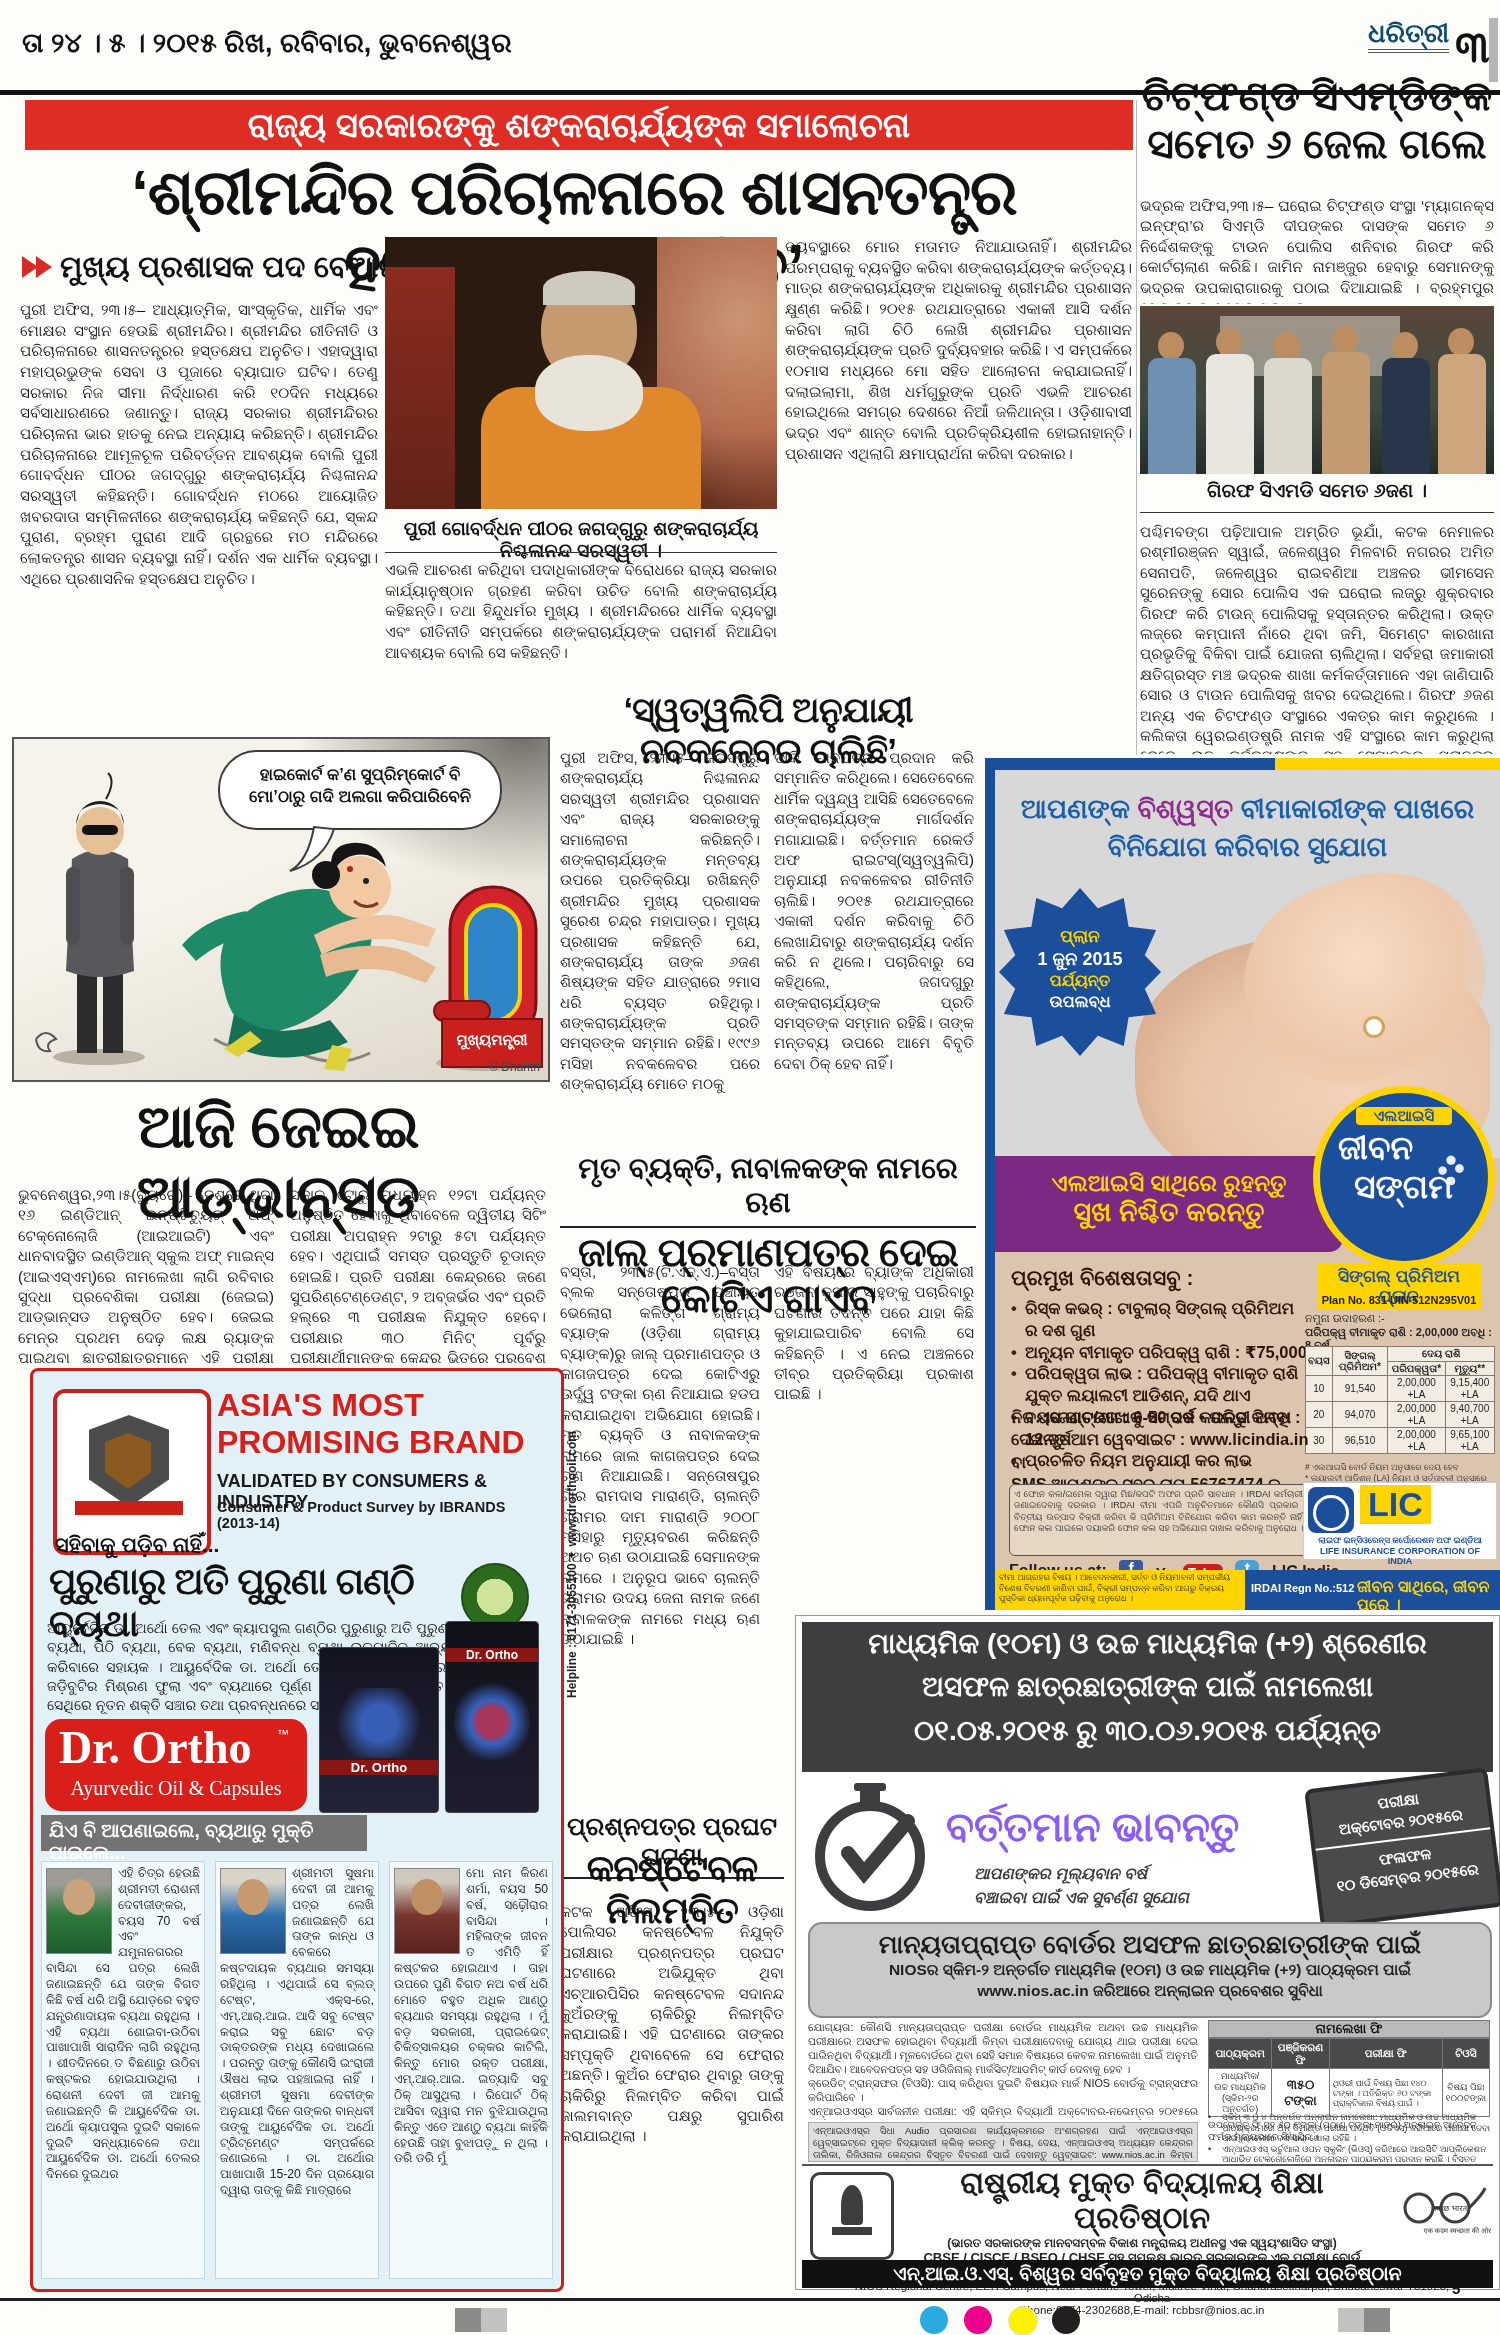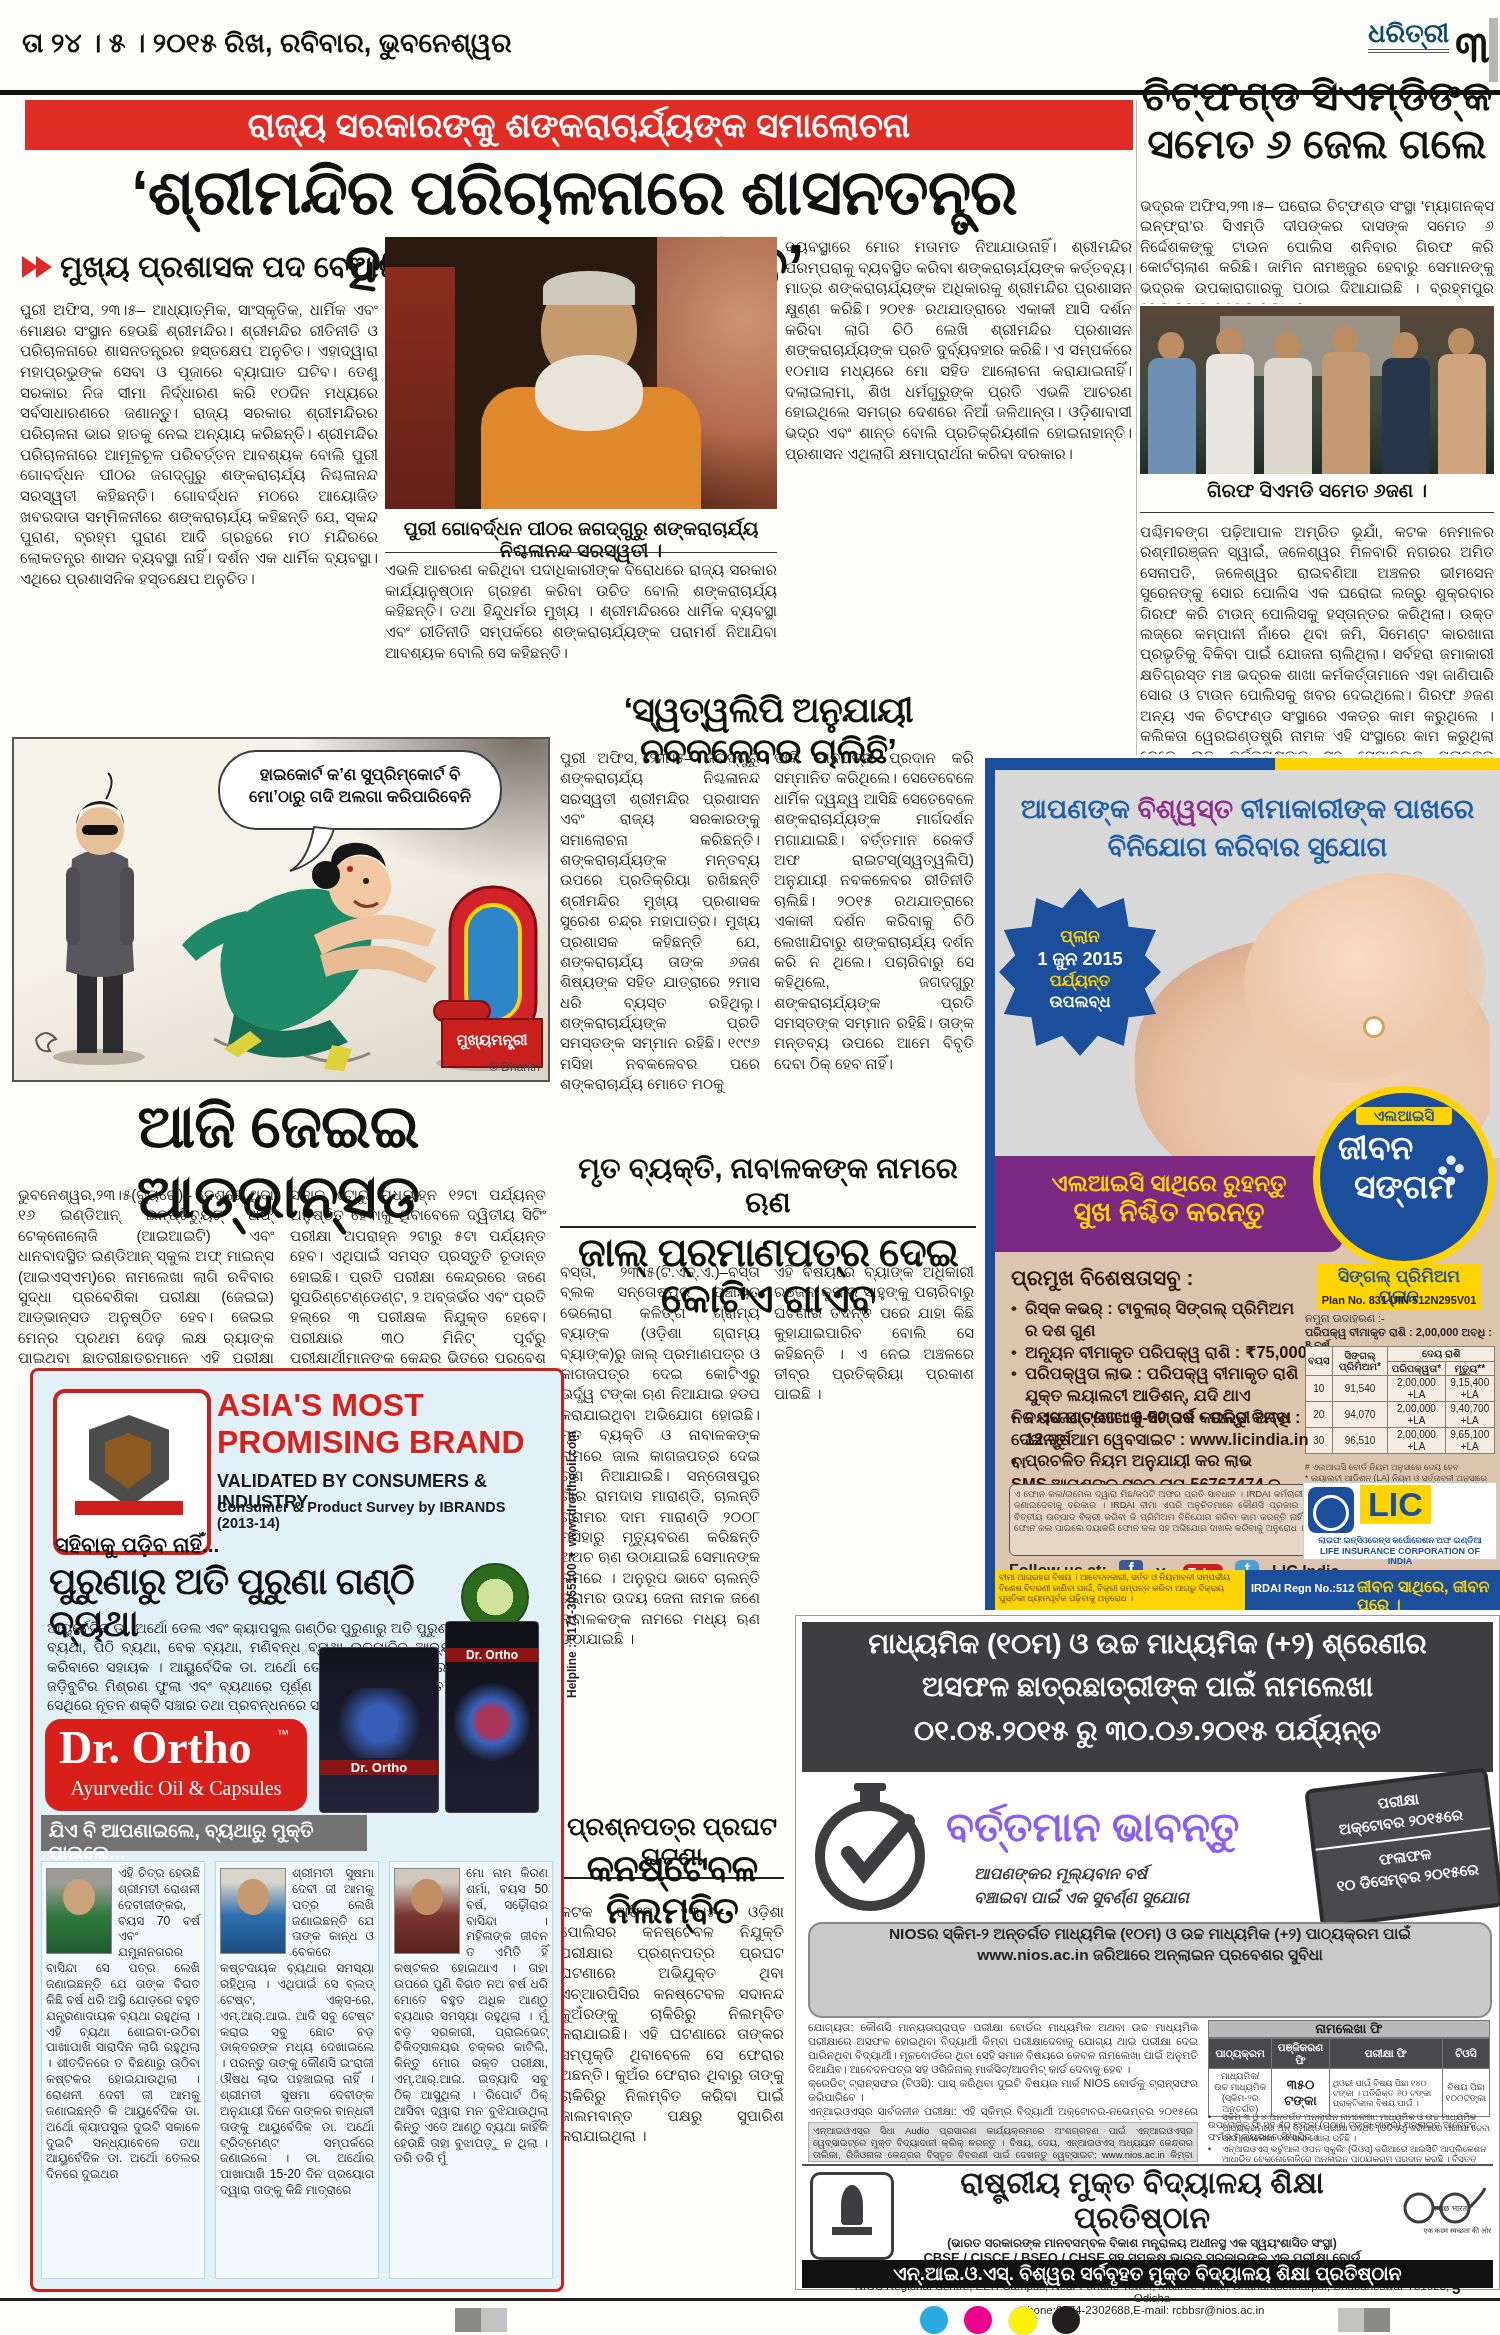--- a/index.html
+++ b/index.html
@@ -352,20 +352,21 @@
 ବଞ୍ଚାଇବା ପାଇଁ ଏକ ସୁବର୍ଣ୍ଣ ସୁଯୋଗ</div>
 
     <div class="abs" style="left:516px;top:162px;width:176px;height:132px;background:#4a4a4c;border:4px solid #2c2c2e;border-radius:8px;transform:rotate(-7deg);">
       <div class="ctr b pre" style="color:#fff;font-size:15px;line-height:1.4;padding-top:8px;border-bottom:2px solid #fff;padding-bottom:6px;">ପରୀକ୍ଷା
 ଅକ୍ଟୋବର ୨୦୧୫ରେ</div>
       <div class="ctr b pre" style="color:#fff;font-size:15px;line-height:1.4;padding-top:6px;">ଫଳାଫଳ
 ୧୦ ଡିସେମ୍ବର ୨୦୧୫ରେ</div>
     </div>
 
     <div class="abs" style="left:12px;top:306px;width:680px;height:92px;background:#c9c9c9;border:2px solid #8a8a8a;border-radius:14px;">
+      <div class="ctr b" style="font-size:25px;padding-top:6px;color:#1c1c1c;">ମାନ୍ୟତାପ୍ରାପ୍ତ ବୋର୍ଡର ଅସଫଳ ଛାତ୍ରଛାତ୍ରୀଙ୍କ ପାଇଁ</div>
       <div class="ctr b pre" style="font-size:15.5px;line-height:1.35;color:#222;">NIOSର ସ୍କିମ-୨ ଅନ୍ତର୍ଗତ ମାଧ୍ୟମିକ (୧୦ମ) ଓ ଉଚ୍ଚ ମାଧ୍ୟମିକ (+୨) ପାଠ୍ୟକ୍ରମ ପାଇଁ
 www.nios.ac.in ଜରିଆରେ ଅନ୍‌ଲାଇନ ପ୍ରବେଶର ସୁବିଧା</div>
     </div>
 
     <div class="abs clip pre jt" style="left:12px;top:404px;width:390px;height:100px;font-size:10.8px;line-height:1.3;color:#222;">ଯୋଗ୍ୟତା: କୌଣସି ମାନ୍ୟତାପ୍ରାପ୍ତ ପରୀକ୍ଷା ବୋର୍ଡର ମାଧ୍ୟମିକ ଅଥବା ଉଚ୍ଚ ମାଧ୍ୟମିକ ପରୀକ୍ଷାରେ ଅସଫଳ ହୋଇଥିବା ବିଦ୍ୟାର୍ଥୀ କିମ୍ବା ପରୀକ୍ଷାଦେବାକୁ ଯୋଗ୍ୟ ଥାଇ ପରୀକ୍ଷା ଦେଇ ପାରିନଥିବା ବିଦ୍ୟାର୍ଥୀ। ମୂଳବୋର୍ଡରେ ଥିବା ସେହି ସମାନ ବିଷୟରେ କେବଳ ନାମଲେଖା ପାଇଁ ଅନୁମତି ଦିଆଯିବ। ଆବେଦନପତ୍ର ସହ ଓରିଜିନାଲ୍ ମାର୍କସିଟ୍/ଆଡମିଟ୍ କାର୍ଡ ଦେବାକୁ ହେବ ।
 କ୍ରେଡିଟ୍ ଟ୍ରାନ୍ସଫର (ଟିଓସି): ପାସ୍ କରିଥିବା ଦୁଇଟି ବିଷୟର ମାର୍କ NIOS ବୋର୍ଡକୁ ଟ୍ରାନ୍ସଫର କରିପାରିବେ ।
 ଏନ୍‌ଆଇଓଏସ୍‌ର ସାର୍ବଜନୀନ ପରୀକ୍ଷା: ଏହି ସ୍କିମ୍‌ର ବିଦ୍ୟାର୍ଥୀ ଅକ୍ଟୋବର-ନଭେମ୍ବର ୨୦୧୫ରେ ସାର୍ବଜନୀନ ପରୀକ୍ଷା ଏବଂ ଏହା ପରେ ଅନ୍ ଡିମାଣ୍ଡ ପରୀକ୍ଷା (ଓଡିଏସ୍)ର ସାର୍ବଜନୀନ ଉଭୟ ପରୀକ୍ଷାରେ ସାମିଲ ହେବା ପାଇଁ ଯୋଗ୍ୟ ହେବେ ।</div>
     <div class="abs clip jt" style="left:12px;top:506px;width:390px;height:40px;background:#dedede;border:1px solid #aaa;padding:2px 4px;font-size:9.5px;line-height:1.25;box-sizing:border-box;color:#222;">ଏନ୍‌ଆଇଓଏସ୍‌ର ସିଧା Audio ପ୍ରସାରଣ କାର୍ଯ୍ୟକ୍ରମରେ ଅଂଶଗ୍ରହଣ ପାଇଁ ଏନ୍‌ଆଇଓଏସ୍‌ର ୱେବ୍‌ସାଇଟ୍‌ରେ ମୁକ୍ତ ବିଦ୍ୟାଦାନୀ କ୍ଲିକ୍ କରନ୍ତୁ । ବିଷୟ, ଦେୟ, ଏନ୍‌ଆଇଓଏସ୍ ଅଧ୍ୟୟନ କେନ୍ଦ୍ରର ତାଲିକା, ରିଜିଓନାଲ କେନ୍ଦ୍ରର ବିସ୍ତୃତ ବିବରଣୀ ପାଇଁ ଦେଖନ୍ତୁ ୱେବ୍‌ସାଇଟ: www.nios.ac.in କିମ୍ବା ଯୋଗାଯୋଗ କରନ୍ତୁ ଲର୍ଣ୍ଣର ସପୋର୍ଟ ସେଣ୍ଟର (ଏଲ୍‌ଏସ୍‌ସି) ଟୋଲ୍‌ଫ୍ରି ନଂ.୧୮୦୦-୧୮୦୯୩୯୩ ଇମେଲ:lsc@nios.ac.in</div>
     <div class="abs" style="left:412px;top:404px;width:282px;height:142px;">
       <div class="ctr b" style="background:#b9b9b9;border:1px solid #777;font-size:13px;">ନାମଲେଖା ଫି</div>

